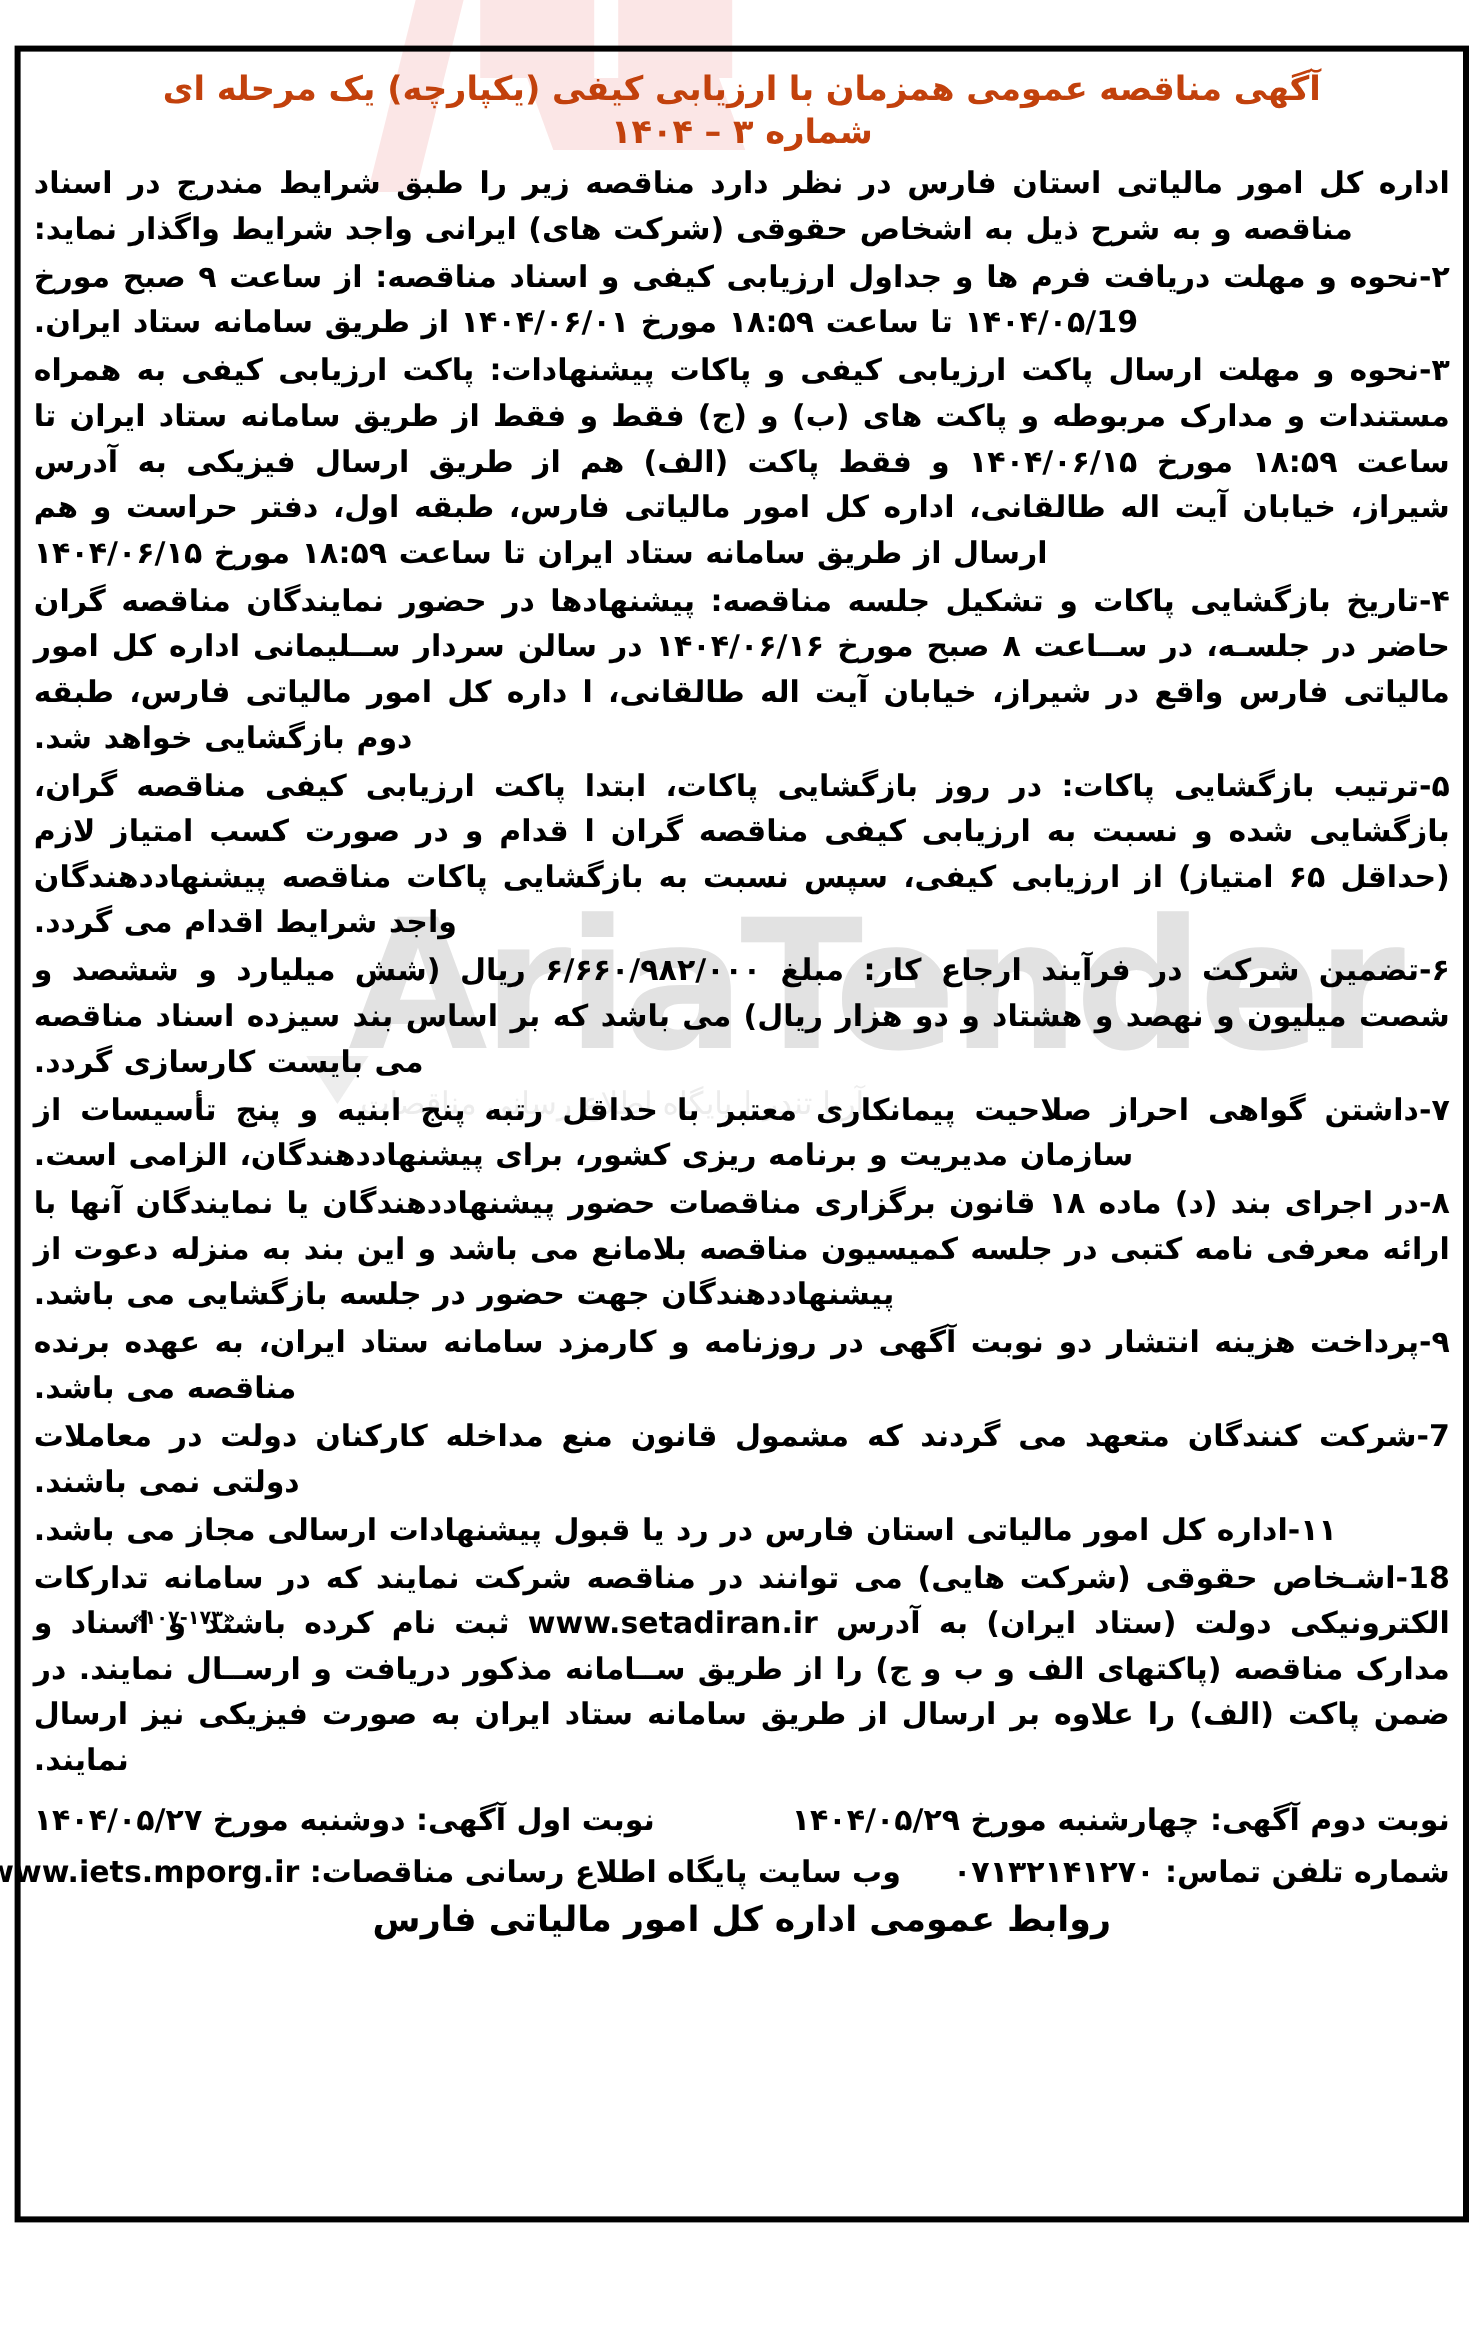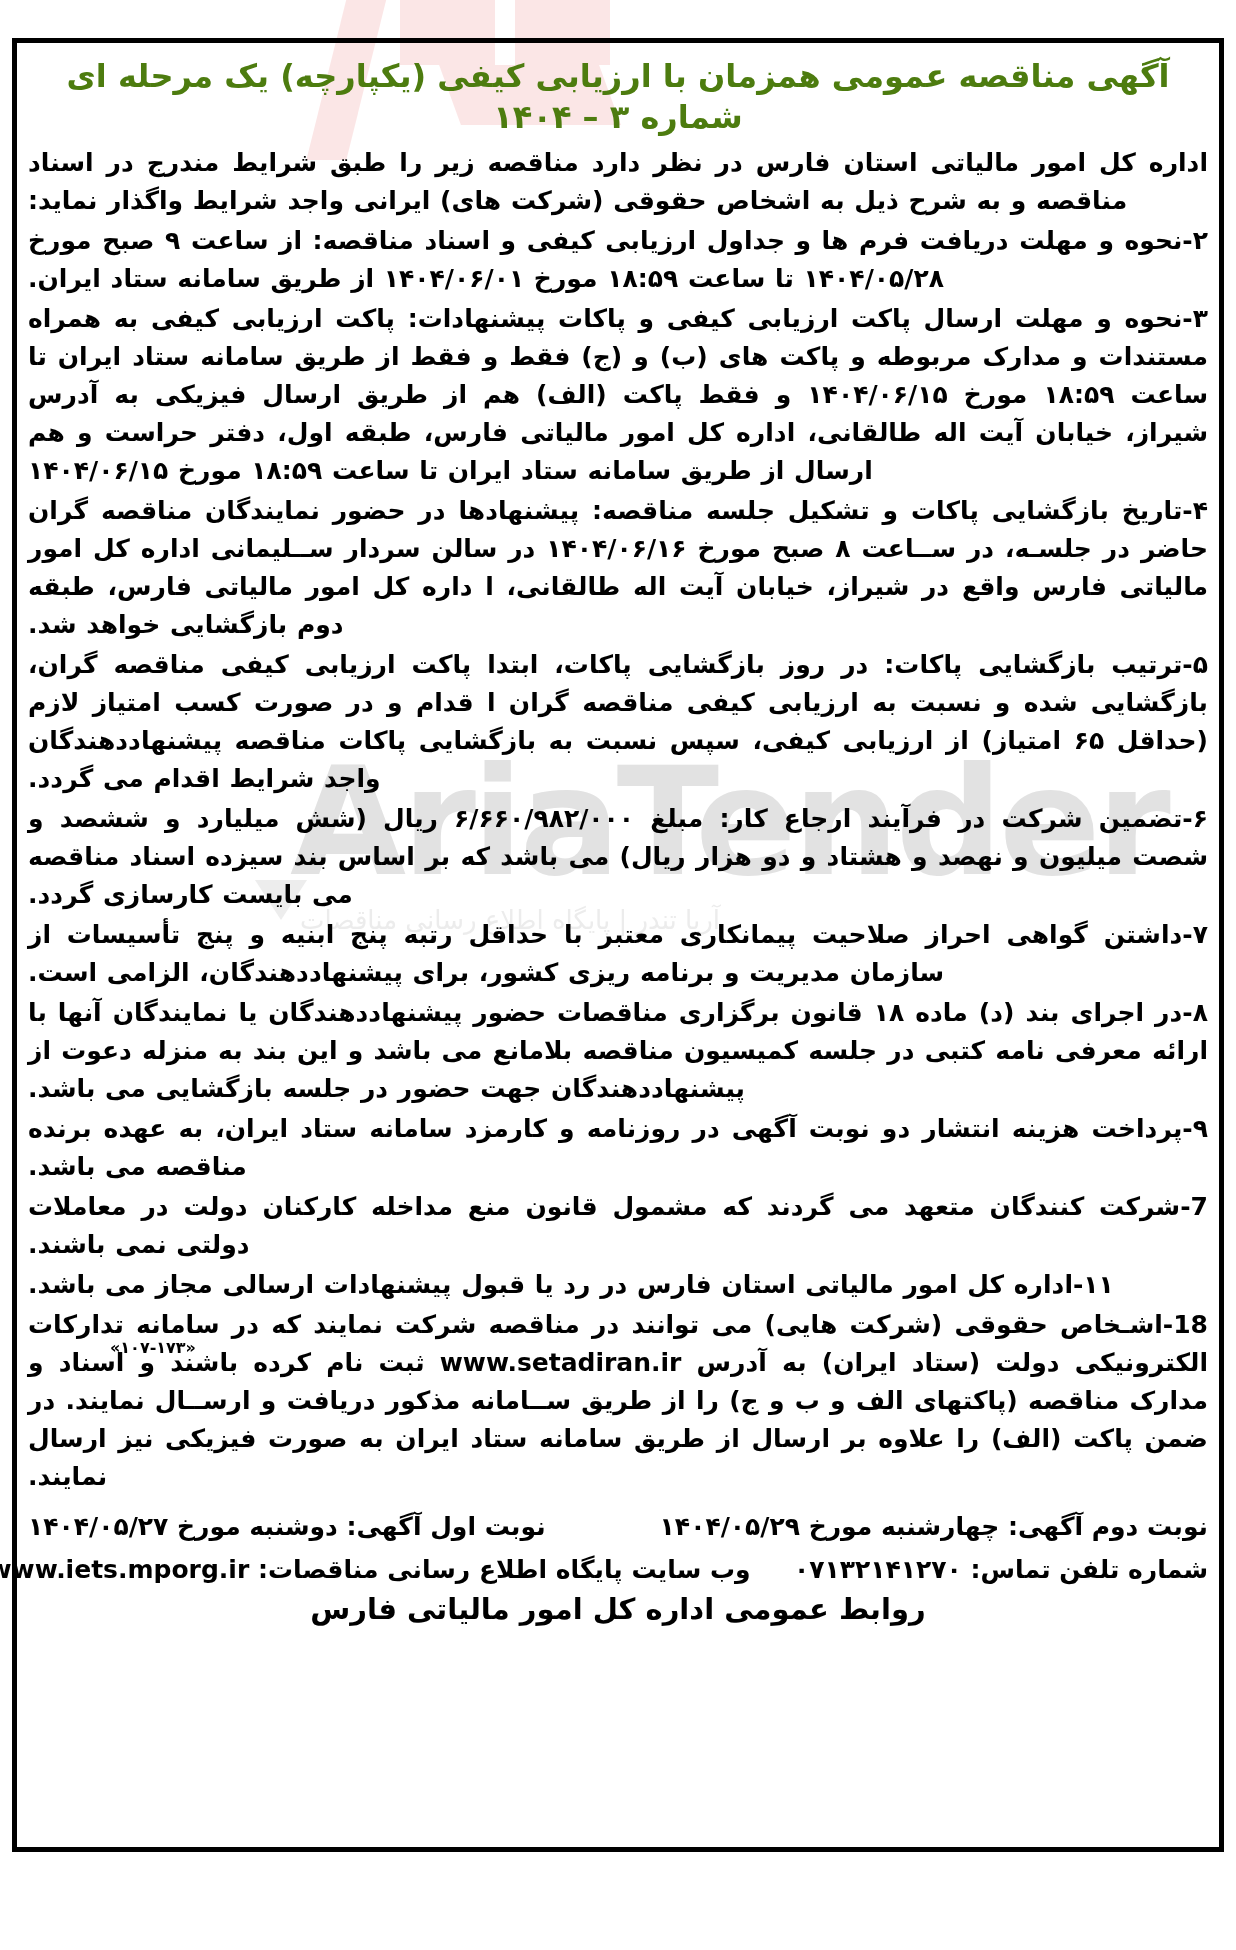--- a/index.html
+++ b/index.html
@@ -98,23 +98,23 @@
     left: 14px;
     bottom: 98px;
     z-index: 3;
     padding: 6px 14px 0 14px;
     box-sizing: border-box;
   }
 
   .title {
     text-align: center;
     font-weight: bold;
-    font-size: 32px;
+    font-size: 28px;
     line-height: 1.28;
-    color: #4d7c0f;
+    color: #c2410c;
     margin: 6px 0 6px 0;
     letter-spacing: -0.5px;
   }
   .title .line2 { display: block; }
 
   .intro,
   .clause {
     text-align: justify;
     text-align-last: left;
     font-size: 25px;
@@ -187,21 +187,21 @@
 <div class="content">
 
   <div class="title">
     <span>آگهی مناقصه عمومی همزمان با ارزیابی کیفی (یکپارچه) یک مرحله ای</span>
     <span class="line2">شماره ۳ – ۱۴۰۴</span>
   </div>
 
   <p class="intro">اداره کل امور مالیاتی استان فارس در نظر دارد مناقصه زیر را طبق شرایط مندرج در اسناد مناقصه و به شرح ذیل به اشخاص حقوقی (شرکت های) ایرانی واجد شرایط واگذار نماید:</p>
 
   <p class="clause">
-    <span class="num">۲-</span><span>نحوه و مهلت دریافت فرم ها و جداول ارزیابی کیفی و اسناد مناقصه: از ساعت ۹ صبح مورخ ۱۴۰۴/۰۵/۲۸ تا ساعت ۱۸:۵۹ مورخ ۱۴۰۴/۰۶/۰۱ از طریق سامانه ستاد ایران.</span>
+    <span class="num">۲-</span><span>نحوه و مهلت دریافت فرم ها و جداول ارزیابی کیفی و اسناد مناقصه: از ساعت ۹ صبح مورخ ۱۴۰۴/۰۵/19 تا ساعت ۱۸:۵۹ مورخ ۱۴۰۴/۰۶/۰۱ از طریق سامانه ستاد ایران.</span>
   </p>
   <p class="clause">
     <span class="num">۳-</span><span>نحوه و مهلت ارسال پاکت ارزیابی کیفی و پاکات پیشنهادات: پاکت ارزیابی کیفی به همراه مستندات و مدارک مربوطه و پاکت های (ب) و (ج) فقط و فقط از طریق سامانه ستاد ایران تا ساعت ۱۸:۵۹ مورخ ۱۴۰۴/۰۶/۱۵ و فقط پاکت (الف) هم از طریق ارسال فیزیکی به آدرس شیراز، خیابان آیت اله طالقانی، اداره کل امور مالیاتی فارس، طبقه اول، دفتر حراست و هم ارسال از طریق سامانه ستاد ایران تا ساعت ۱۸:۵۹ مورخ ۱۴۰۴/۰۶/۱۵</span>
   </p>
   <p class="clause">
     <span class="num">۴-</span><span>تاریخ بازگشایی پاکات و تشکیل جلسه مناقصه: پیشنهادها در حضور نمایندگان مناقصه گران حاضر در جلسـه، در ســاعت ۸ صبح مورخ ۱۴۰۴/۰۶/۱۶ در سالن سردار ســلیمانی اداره کل امور مالیاتی فارس واقع در شیراز، خیابان آیت اله طالقانی، ا داره کل امور مالیاتی فارس، طبقه دوم بازگشایی خواهد شد.</span>
   </p>
   <p class="clause">
     <span class="num">۵-</span><span>ترتیب بازگشایی پاکات: در روز بازگشایی پاکات، ابتدا پاکت ارزیابی کیفی مناقصه گران، بازگشایی شده و نسبت به ارزیابی کیفی مناقصه گران ا قدام و در صورت کسب امتیاز لازم (حداقل ۶۵ امتیاز) از ارزیابی کیفی، سپس نسبت به بازگشایی پاکات مناقصه پیشنهاددهندگان واجد شرایط اقدام می گردد.</span>
   </p>

